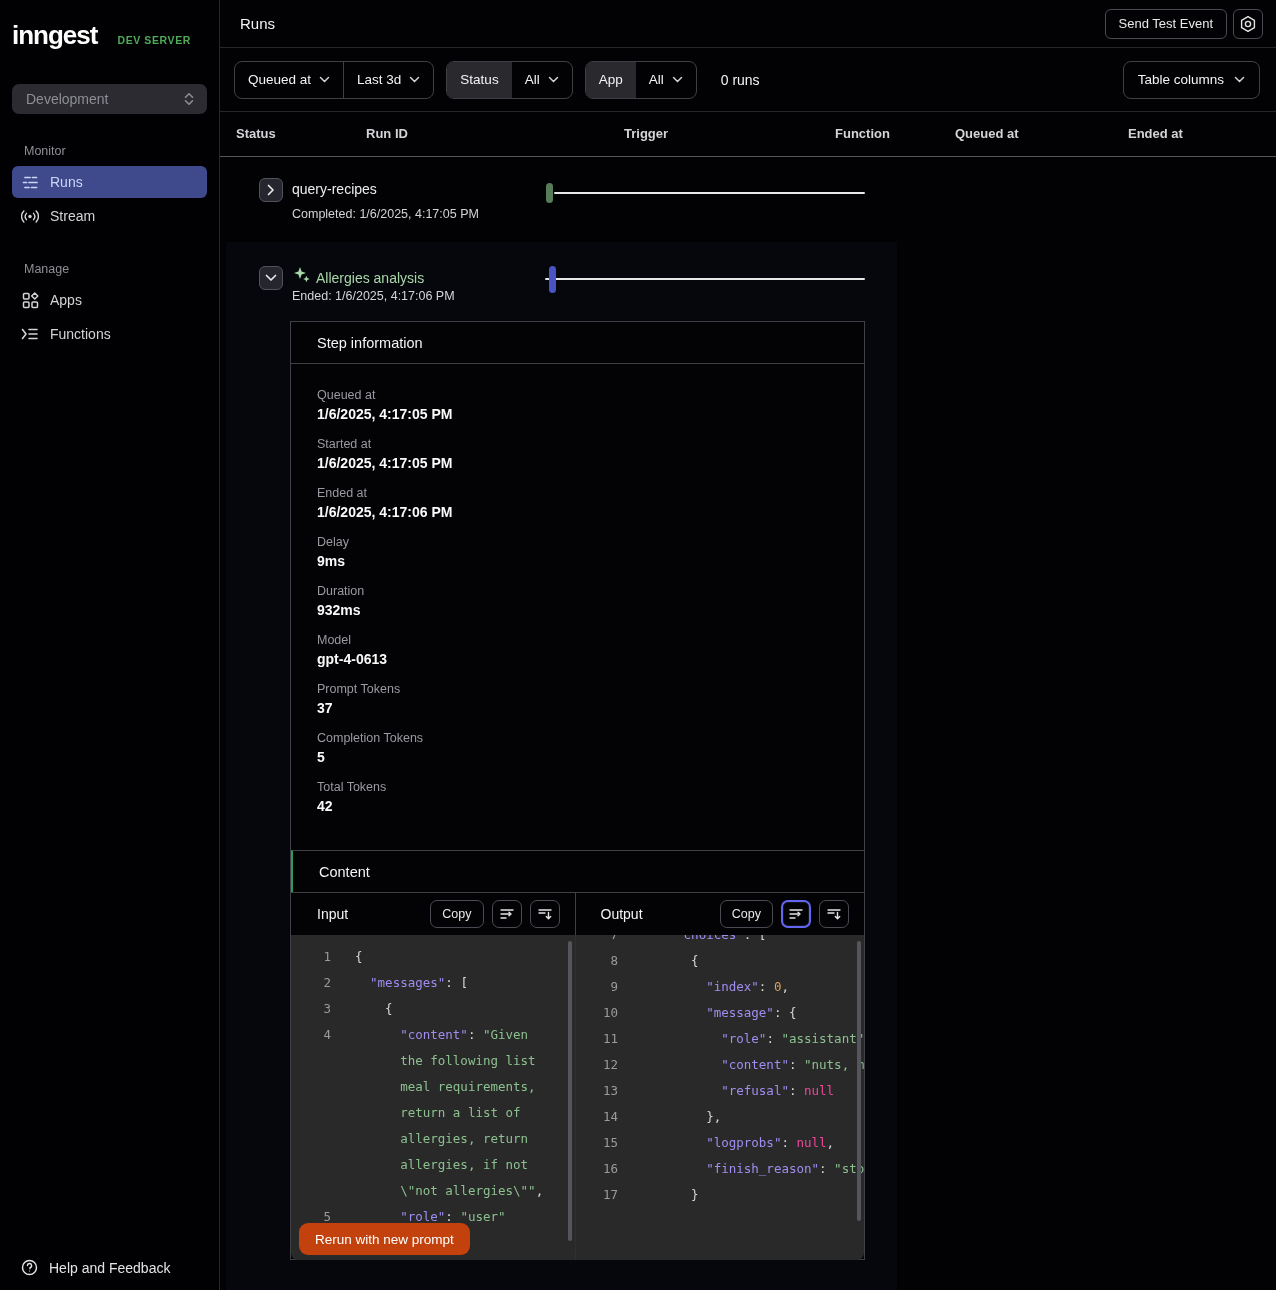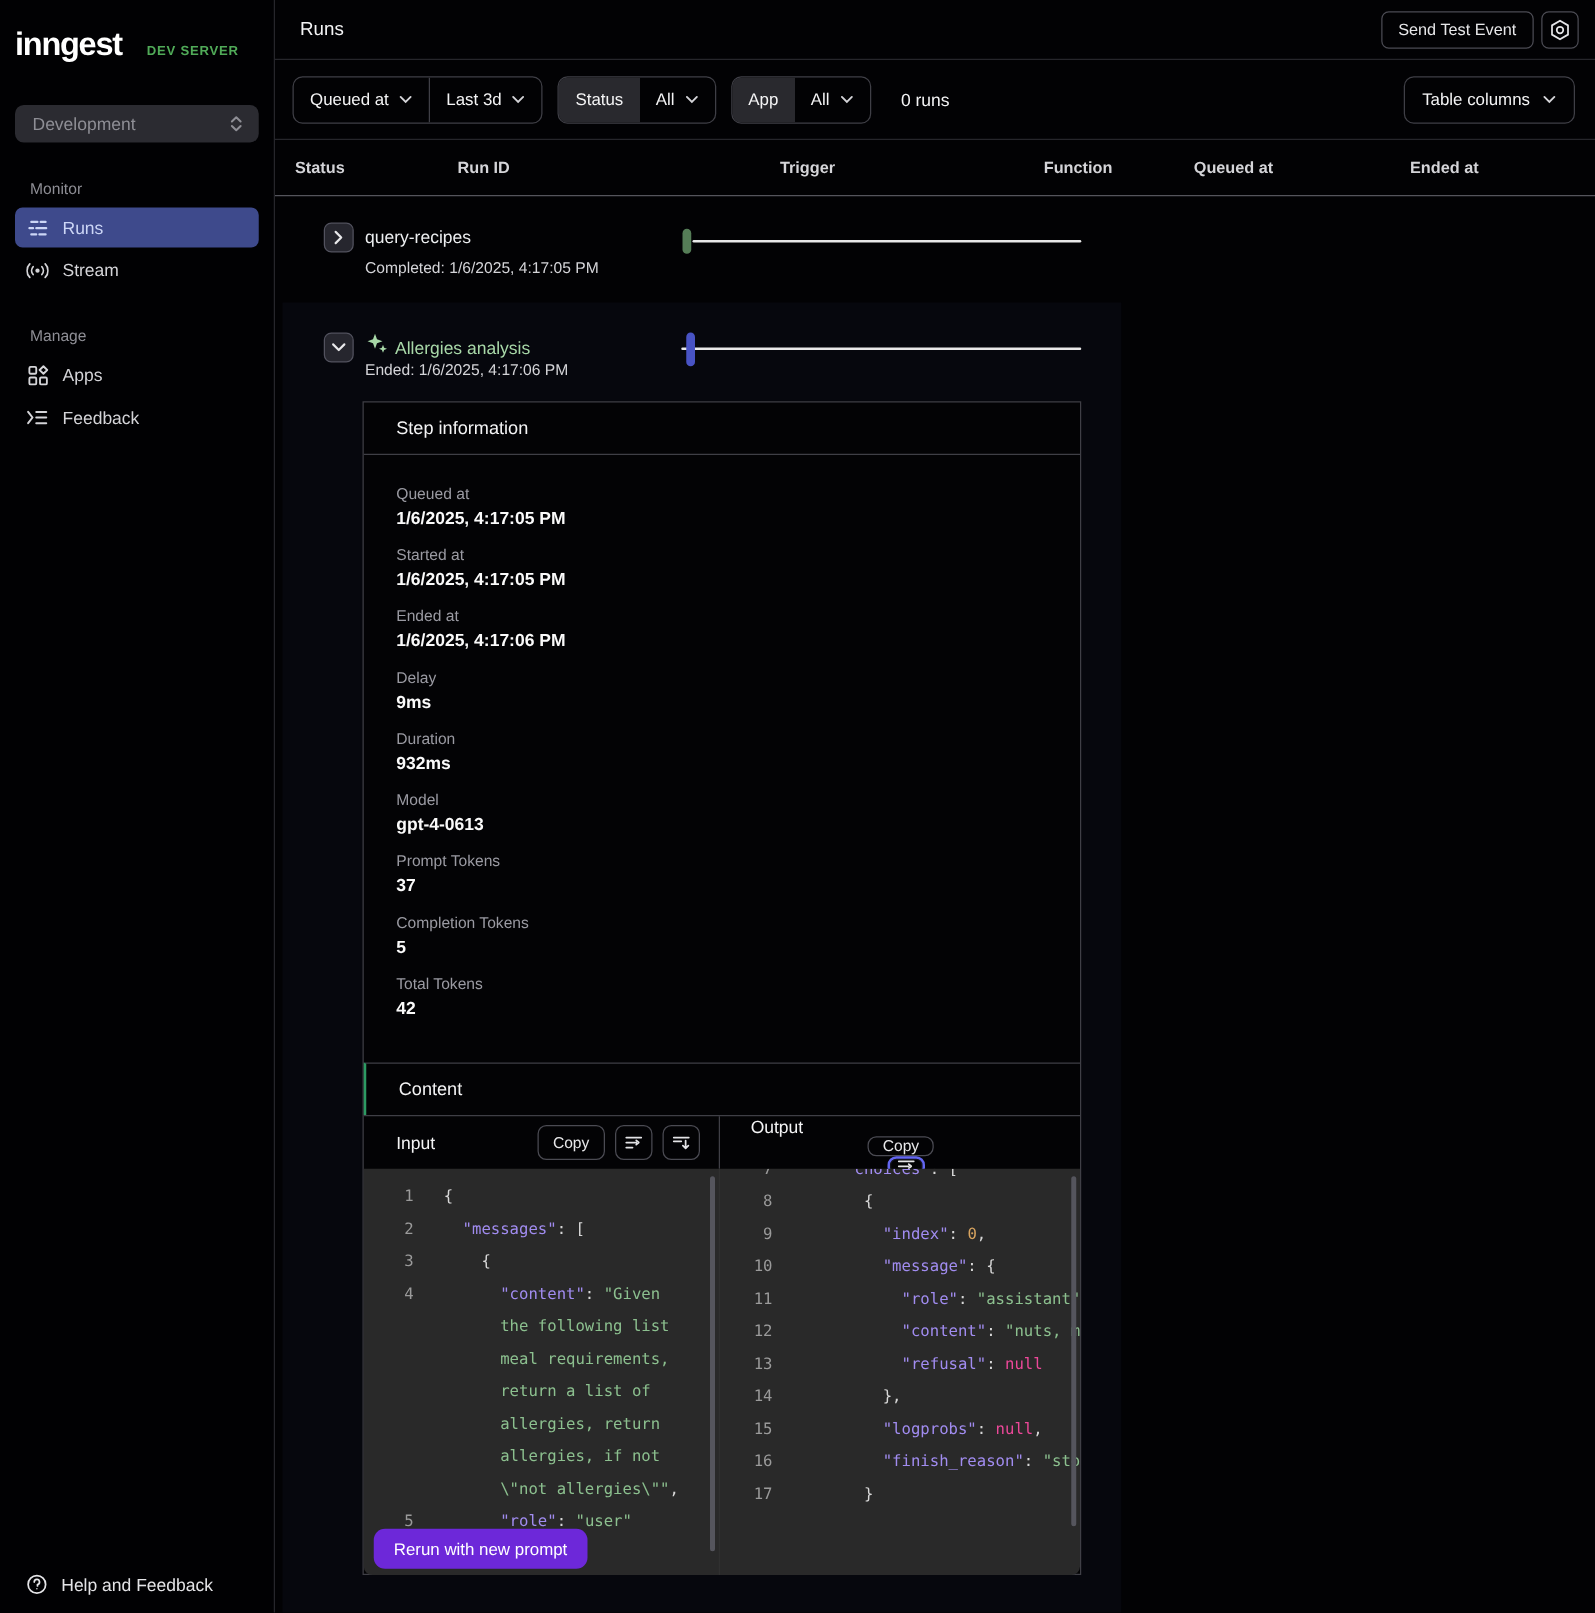--- a/index.html
+++ b/index.html
@@ -72,21 +72,21 @@
   .fields { padding:24px 0 0 26px; }
   .f-label { font-size:12.5px; color:#9a9aa2; }
   .f-value { font-size:14px; font-weight:700; color:#fafafa; margin:4px 0 15px 0; }
   .content-h { position:absolute; left:0; top:528px; width:100%; height:42px;
     display:flex; align-items:center; padding-left:26px; font-size:14.5px; color:#f4f4f5;
     border-top:1px solid #3f3f46; border-left:2px solid #2c9b63; }
   .io-head { position:absolute; left:0; top:570px; width:100%; height:43px;
     border-top:1px solid #3f3f46; display:flex; }
   .io-half { display:flex; align-items:center; }
   .io-half.left { width:285px; padding:0 15px 0 26px; border-right:1px solid #3f3f46; }
-  .io-half.right { width:289px; padding:0 15px 0 25px;flex-direction:column; }
+  .io-half.right { width:289px; padding:0 15px 0 25px; }
   .io-label { font-size:14px; color:#f4f4f5; margin-right:auto; }
   .copy-btn { border:1px solid #4b4b53; border-radius:7px; background:transparent;
     color:#e8e8ea; font-size:12.5px; font-family:inherit; height:28px; padding:0 11px;
     margin-right:8px; cursor:pointer; }
   .mini-btn { width:30px; height:28px; border:1px solid #4b4b53; border-radius:7px;
     background:transparent; display:flex; align-items:center; justify-content:center; cursor:pointer; }
   .mini-btn + .mini-btn { margin-left:8px; }
   .mini-btn.active { border:2px solid #6366f1; box-shadow:0 0 0 1px #15151f inset; }
 
   .code-area { position:absolute; left:0; top:613px; width:573px; height:325px;
@@ -98,21 +98,21 @@
   .pane.in .code-lines { padding-top:9px; }
   .pane.out .code-lines { margin-top:-13px; }
   .cl { display:flex; white-space:pre; }
   .gut { color:#9a9a9a; text-align:right; flex:none; }
   .pane.in .gut { width:40px; margin-right:24px; }
   .pane.out .gut { width:42px; margin-right:43px; }
   .cp{color:#d8d8d8} .ck{color:#a18cf0} .cs{color:#8cc08f} .cn{color:#d7a35f} .cu{color:#ec4899}
   .sb-thumb { position:absolute; width:4px; border-radius:2px; background:#55555d; }
 
   .rerun-btn { position:absolute; left:8px; top:901px; height:32px; padding:0 16px;
-    background:#6d28d9; border:none; border-radius:9px; color:#fff; font-size:13.5px;
+    background:#c2410c; border:none; border-radius:9px; color:#fff; font-size:13.5px;
     font-family:inherit; cursor:pointer; z-index:5; }
 
   svg { display:block; }
 </style>
 </head>
 <body>
 
 <div class="sidebar">
   <div class="logo-row">
     <span class="logo">inngest</span>
@@ -169,21 +169,21 @@
     <span>Apps</span>
   </div>
 
   <div class="side-item">
     <span class="sicon">
       <svg width="18" height="14" viewBox="0 0 18 14" fill="none" stroke="#d4d4d8" stroke-width="1.6" stroke-linecap="round" stroke-linejoin="round">
         <path d="M1.5 2.5 L5 7 L1.5 11.5"></path>
           <path d="M8 2.5 h8 M8 7 h8 M8 11.5 h8"></path>
       </svg>
     </span>
-    <span>Feedback</span>
+    <span>Functions</span>
   </div>
 
   <div class="help-row">
     <span class="sicon">
       <svg width="17" height="17" viewBox="0 0 17 17" fill="none" stroke="#e4e4e7" stroke-width="1.4">
         <circle cx="8.5" cy="8.5" r="7"></circle>
         <path d="M6.4 6.6 a2.1 2.1 0 1 1 2.6 2.1 v1" stroke-linecap="round"></path>
         <circle cx="8.5" cy="12" r="0.6" fill="#e4e4e7" stroke="none"></circle>
       </svg>
     </span>

